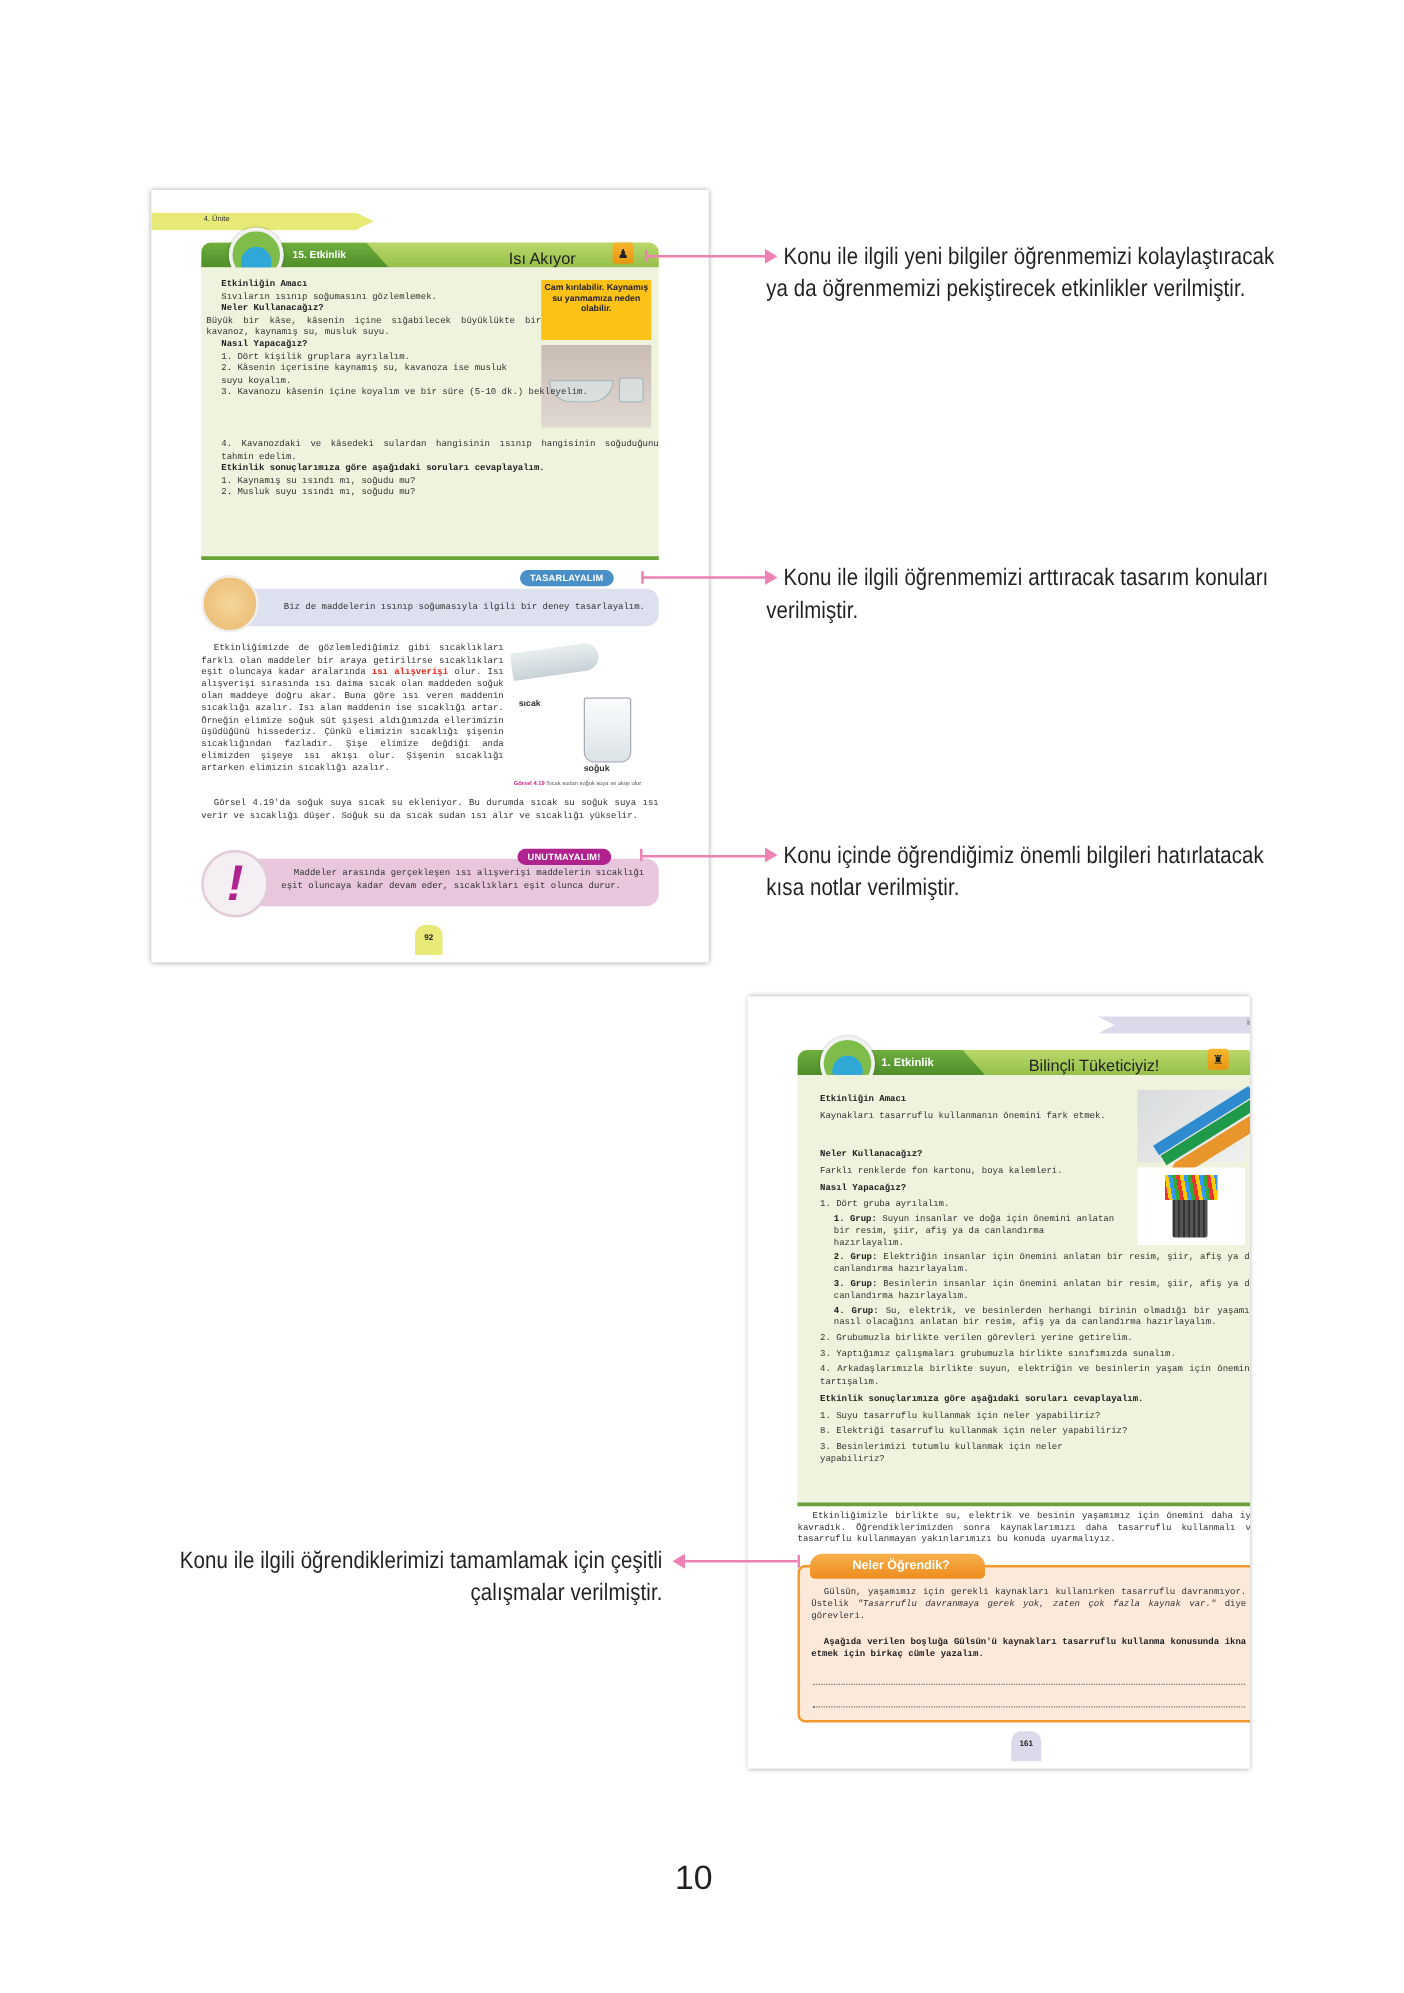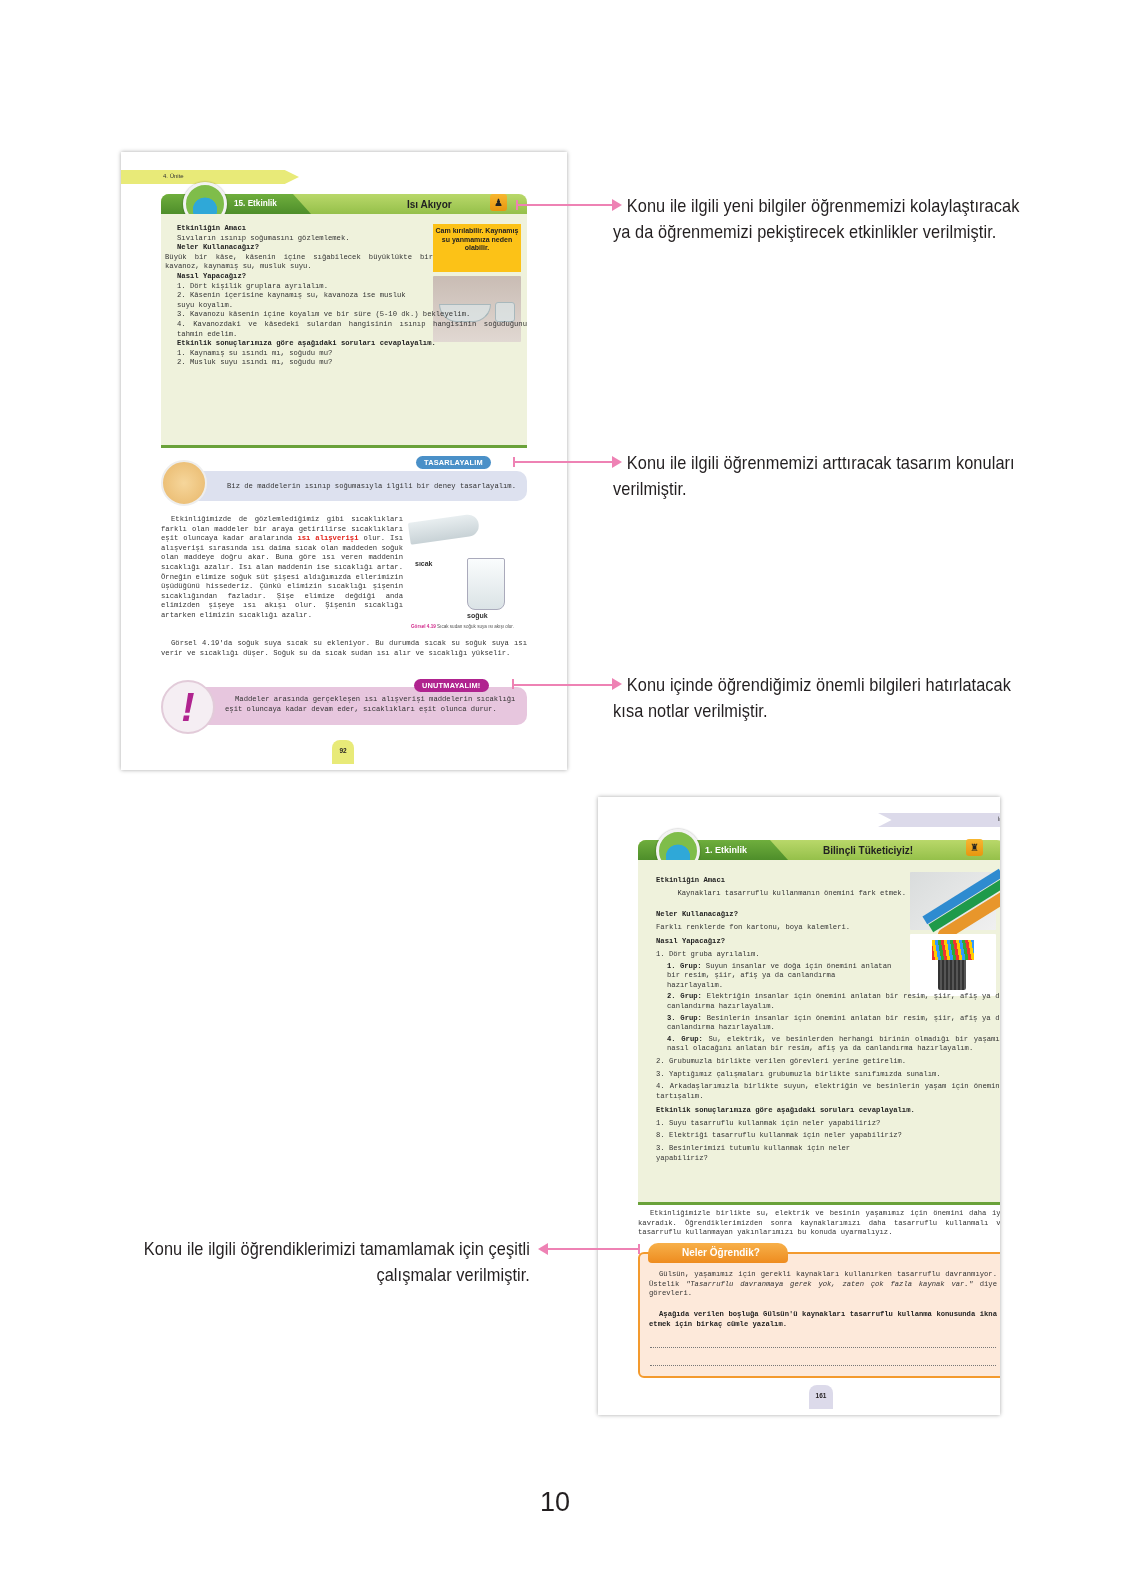--- a/index.html
+++ b/index.html
@@ -31,21 +31,21 @@
   }
   .act-header .dark {
     position: absolute; left: 0; top: 0; height: 20px; border-radius: 8px 0 0 0;
     background: linear-gradient(to bottom, #6fae3d, #4e8e2a);
     clip-path: polygon(0 0, 88% 0, 100% 100%, 0 100%);
   }
   .act-header .title {
     position: absolute; top: 5px; font-size: 8.2px; color: #fff; font-weight: bold;
   }
   .act-header .name {
-    position: absolute; top: 5px; font-size: 10px; font-weight: bold; color: #222;
+    position: absolute; top: 5px; font-size: 13px; font-weight: normal; color: #222;
   }
   .badge-icon {
     position: absolute; width: 17px; height: 17px; border-radius: 3px;
     background: linear-gradient(#f7b731, #e8960f);
     display: flex; align-items: center; justify-content: center;
     font-size: 10px; color: #222;
   }
   .circle-logo {
     position: absolute; width: 44px; height: 44px; border-radius: 50%;
     background: radial-gradient(circle at 50% 65%, #2fa8d8 0 38%, #7fbd4a 40% 100%);
@@ -123,21 +123,21 @@
 
     <div class="sm" style="position:absolute; left:16px; top:10px; width:255px;">
       <div class="b">Etkinliğin Amacı</div>
       <div>Sıvıların ısınıp soğumasını gözlemlemek.</div>
       <div class="b">Neler Kullanacağız?</div>
       <div style="text-indent:0; margin-left:-12px; width:268px; text-align:justify;">Büyük bir kâse, kâsenin içine sığabilecek büyüklükte bir kavanoz, kaynamış su, musluk suyu.</div>
       <div class="b">Nasıl Yapacağız?</div>
       <div>1. Dört kişilik gruplara ayrılalım.</div>
       <div style="width:245px;">2. Kâsenin içerisine kaynamış su, kavanoza ise musluk suyu koyalım.</div>
       <div style="width:350px;">3. Kavanozu kâsenin içine koyalım ve bir süre (5-10 dk.) bekleyelim.</div>
-      <div style="width:350px; text-align:justify;">4. Kavanozdaki ve kâsedeki sulardan hangisinin ısınıp hangisinin soğuduğunu tahmin edelim.</div>
+      <div style="width:350px; text-align:justify;margin-top:32px;">4. Kavanozdaki ve kâsedeki sulardan hangisinin ısınıp hangisinin soğuduğunu tahmin edelim.</div>
       <div class="b" style="width:350px;">Etkinlik sonuçlarımıza göre aşağıdaki soruları cevaplayalım.</div>
       <div>1. Kaynamış su ısındı mı, soğudu mu?</div>
       <div>2. Musluk suyu ısındı mı, soğudu mu?</div>
     </div>
   </div>
 
   <div class="design-bar" style="left:60px; top:319px; width:346px; height:30px;">
     <span class="sm" style="position:absolute; left:46px; top:11px;">Biz de maddelerin ısınıp soğumasıyla ilgili bir deney tasarlayalım.</span>
   </div>
   <div class="icon-circle" style="left:40px; top:308px; width:46px; height:46px; background:radial-gradient(#f6d69b,#e8b76a); border:2px solid #eee;"></div>
@@ -185,21 +185,21 @@
       <div style="position:absolute; left:14px; top:28px; width:90px; height:9px; background:#1f9a4a; transform:rotate(-32deg);"></div>
       <div style="position:absolute; left:22px; top:36px; width:90px; height:12px; background:#e8962b; transform:rotate(-32deg); border-radius:6px;"></div>
     </div>
     <div class="photo" style="left:272px; top:74px; width:86px; height:62px; background:#fff;">
       <div style="position:absolute; left:28px; top:24px; width:28px; height:32px; background:repeating-linear-gradient(90deg,#333 0 2px,#555 2px 4px); border-radius:2px;"></div>
       <div style="position:absolute; left:22px; top:6px; width:42px; height:20px; background:repeating-linear-gradient(80deg,#e33 0 3px,#fc0 3px 6px,#39f 6px 9px,#3a3 9px 12px);"></div>
     </div>
 
     <div class="sm" style="position:absolute; left:18px; top:16px; width:250px;">
       <div class="b" style="margin-bottom:3px;">Etkinliğin Amacı</div>
-      <div style="margin-bottom:12px;text-align:right;">Kaynakları tasarruflu kullanmanın önemini fark etmek.</div>
+      <div style="margin-bottom:22px;">Kaynakları tasarruflu kullanmanın önemini fark etmek.</div>
       <div class="b" style="margin-bottom:3px;">Neler Kullanacağız?</div>
       <div style="margin-bottom:5px;">Farklı renklerde fon kartonu, boya kalemleri.</div>
       <div class="b" style="margin-bottom:3px;">Nasıl Yapacağız?</div>
       <div style="margin-bottom:2px;">1. Dört gruba ayrılalım.</div>
       <div style="margin-left:11px; width:226px; margin-bottom:2px;"><span class="b">1. Grup:</span><span> Suyun insanlar ve doğa için önemini anlatan bir resim, şiir, afiş ya da canlandırma hazırlayalım.</span></div>
       <div style="margin-left:11px; width:337px; text-align:justify; margin-bottom:2px;"><span class="b">2. Grup:</span><span> Elektriğin insanlar için önemini anlatan bir resim, şiir, afiş ya da canlandırma hazırlayalım.</span></div>
       <div style="margin-left:11px; width:337px; text-align:justify; margin-bottom:2px;"><span class="b">3. Grup:</span><span> Besinlerin insanlar için önemini anlatan bir resim, şiir, afiş ya da canlandırma hazırlayalım.</span></div>
       <div style="margin-left:11px; width:337px; text-align:justify; margin-bottom:3px;"><span class="b">4. Grup:</span><span> Su, elektrik, ve besinlerden herhangi birinin olmadığı bir yaşamın nasıl olacağını anlatan bir resim, afiş ya da canlandırma hazırlayalım.</span></div>
       <div style="width:348px; margin-bottom:3px;">2. Grubumuzla birlikte verilen görevleri yerine getirelim.</div>
       <div style="width:348px; margin-bottom:3px;">3. Yaptığımız çalışmaları grubumuzla birlikte sınıfımızda sunalım.</div>

